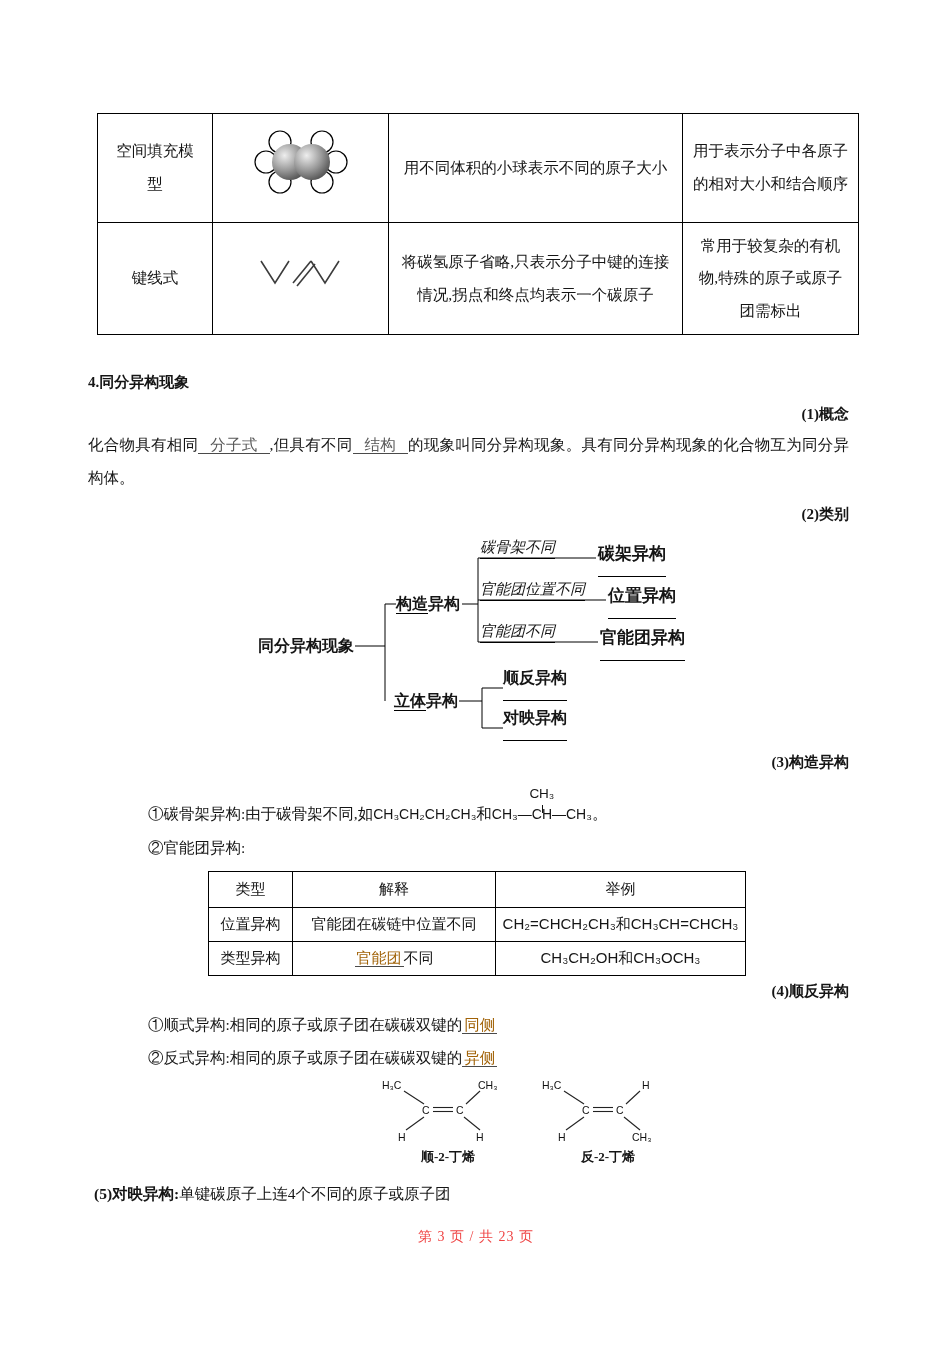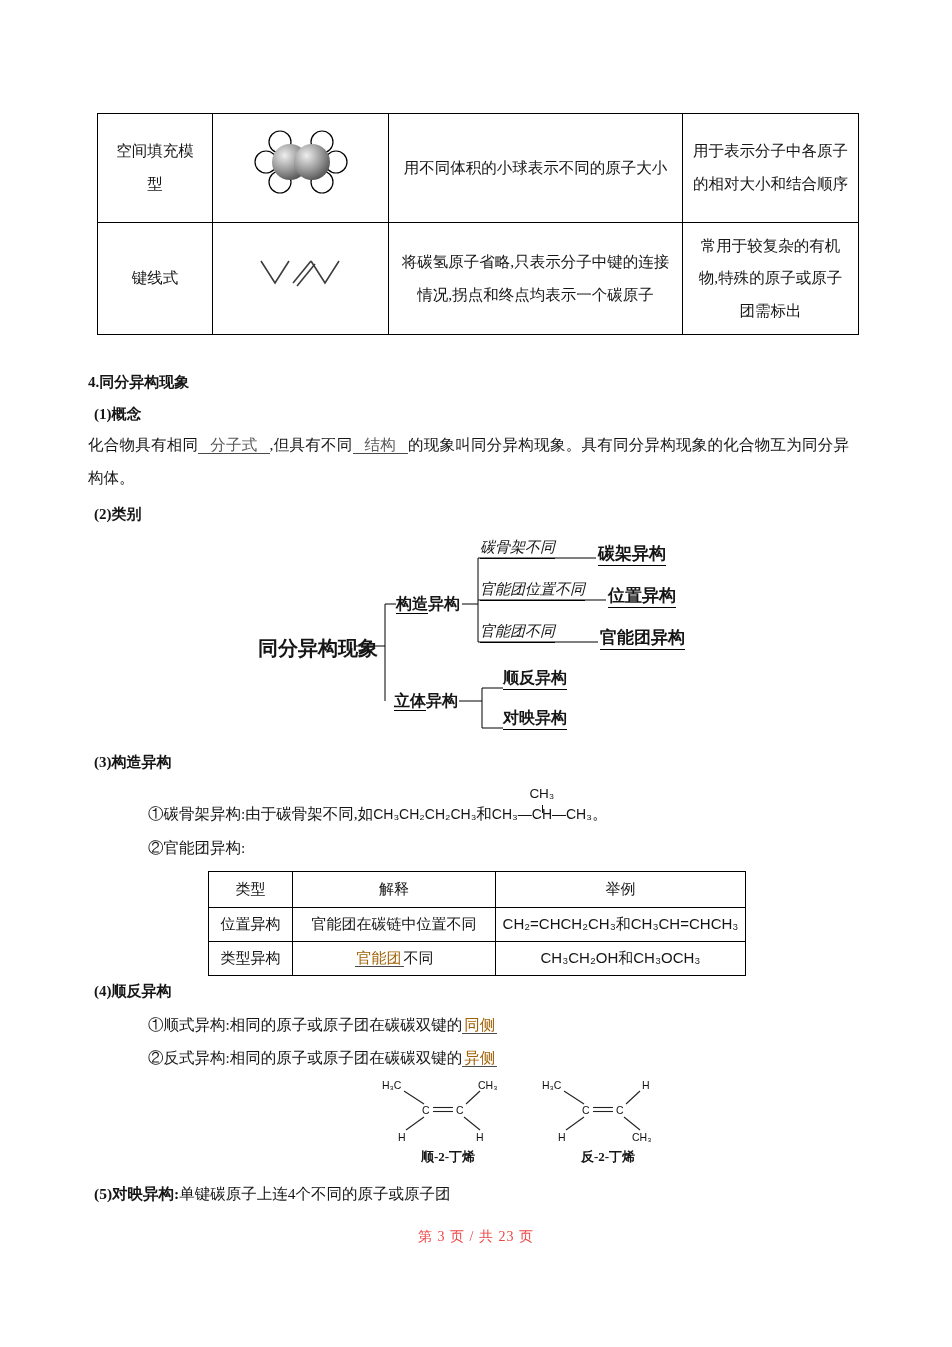--- a/index.html
+++ b/index.html
@@ -14,34 +14,34 @@
   
   .model-table{border-collapse:collapse;table-layout:fixed;width:761px;margin-left:9px;}
   .model-table td{border:1.2px solid #000;text-align:center;vertical-align:middle;
     font-size:15.5px;line-height:2.1;padding:4px 10px;}
   .model-table tr.r1 td{height:100px;}
   .model-table tr.r2 td{height:103px;}
   .model-table td.namecell{padding:4px 16px;}
 
   .h{font-weight:bold;font-size:15px;line-height:23px;font-family:Liberation Serif, serif;}
   .sec4{margin-top:36px;margin-left:0;}
-  .sub{margin-left:6px;margin-top:9px;}
+  .sub{margin-left:6px;margin-top:9px;text-align:right;}
   .para{font-size:15.5px;line-height:33px;text-align:justify;margin-top:2px;}
   .ans{color:#595959;border-bottom:1px solid #4a4a4a;padding:0 12px;}
   .ans2{color:#a16207;border-bottom:1px solid #4a4a4a;padding:0 2px;}
 
   
   .tree{position:relative;height:202px;margin-top:7px;}
   .tree-lines{position:absolute;left:0;top:0;}
   .tn{position:absolute;white-space:nowrap;line-height:1.25;}
-  .tn.root{font-weight:bold;font-size:20px;}
+  .tn.root{font-weight:bold;font-size:16px;}
   .tn.b{font-weight:bold;font-size:16px;}
   .tn .u{border-bottom:1px solid #000;padding-bottom:1px;}
   .tn.d{font-size:15px;border-bottom:1px solid #000;padding-bottom:1px;font-style:italic;}
-  .tn.r{font-weight:bold;font-size:17px;border-bottom:1px solid #000;padding-bottom:1px;}
+  .tn.r{font-weight:bold;font-size:17px;border-bottom:1px solid #000;padding-bottom:12px;}
   .tn.s{font-size:16px;}
 
   .item{margin-left:60px;font-size:15.5px;line-height:23px;margin-top:10px;}
   .formula{font-family:"Liberation Sans","DejaVu Sans",sans-serif;font-size:14px;}
   .formula-line{padding-top:26px;margin-top:2px;}
   .branch{position:relative;display:inline-block;}
   .branch .above{position:absolute;left:50%;transform:translateX(-50%);bottom:21px;
     font-family:"Liberation Sans","DejaVu Sans",sans-serif;font-size:13.5px;}
   .branch .bar{position:absolute;left:50%;bottom:13px;width:1px;height:8px;background:#111;}
 

